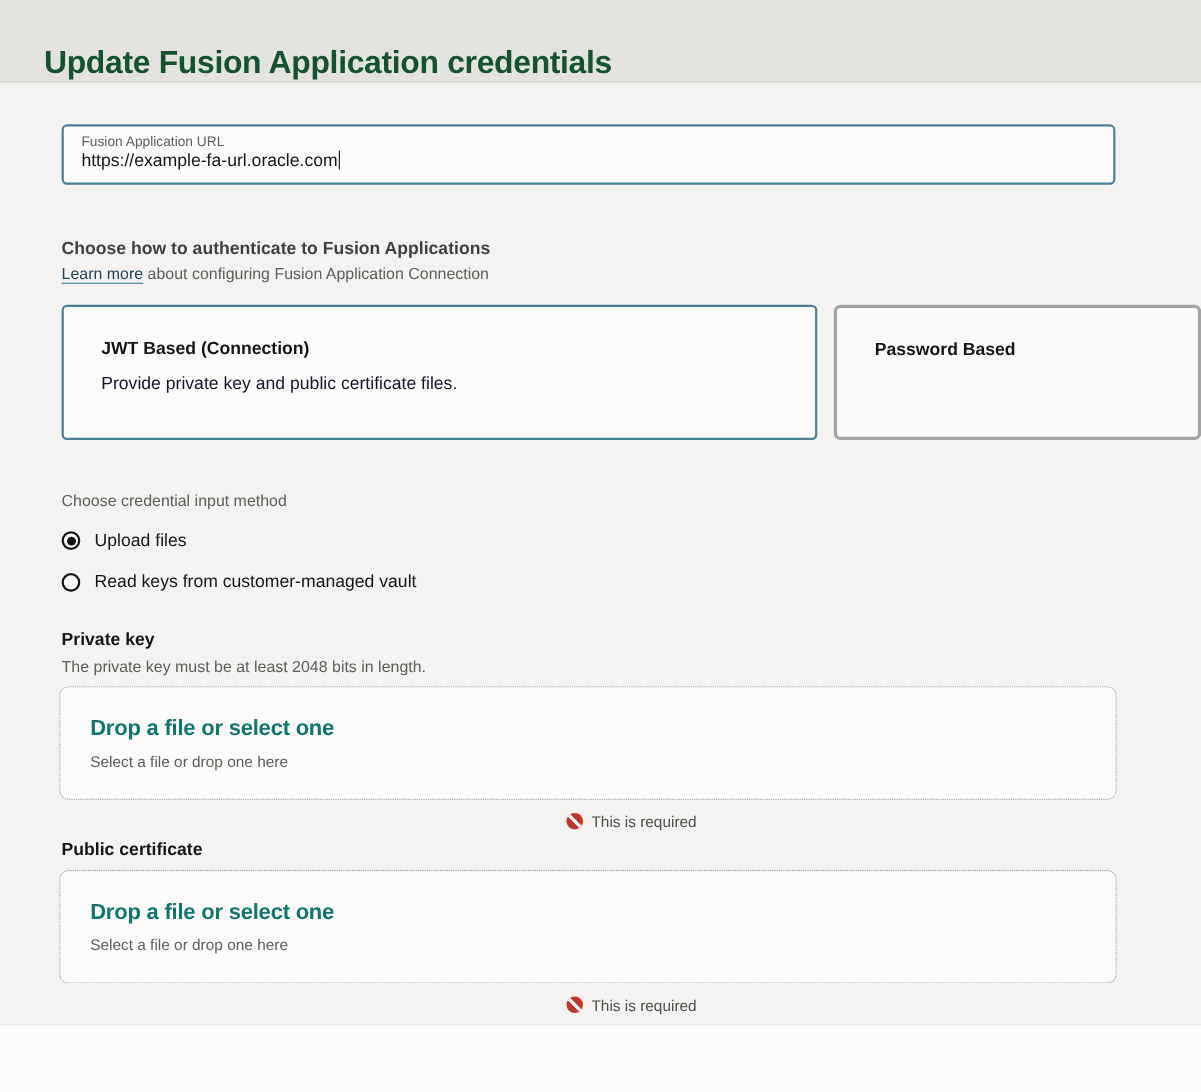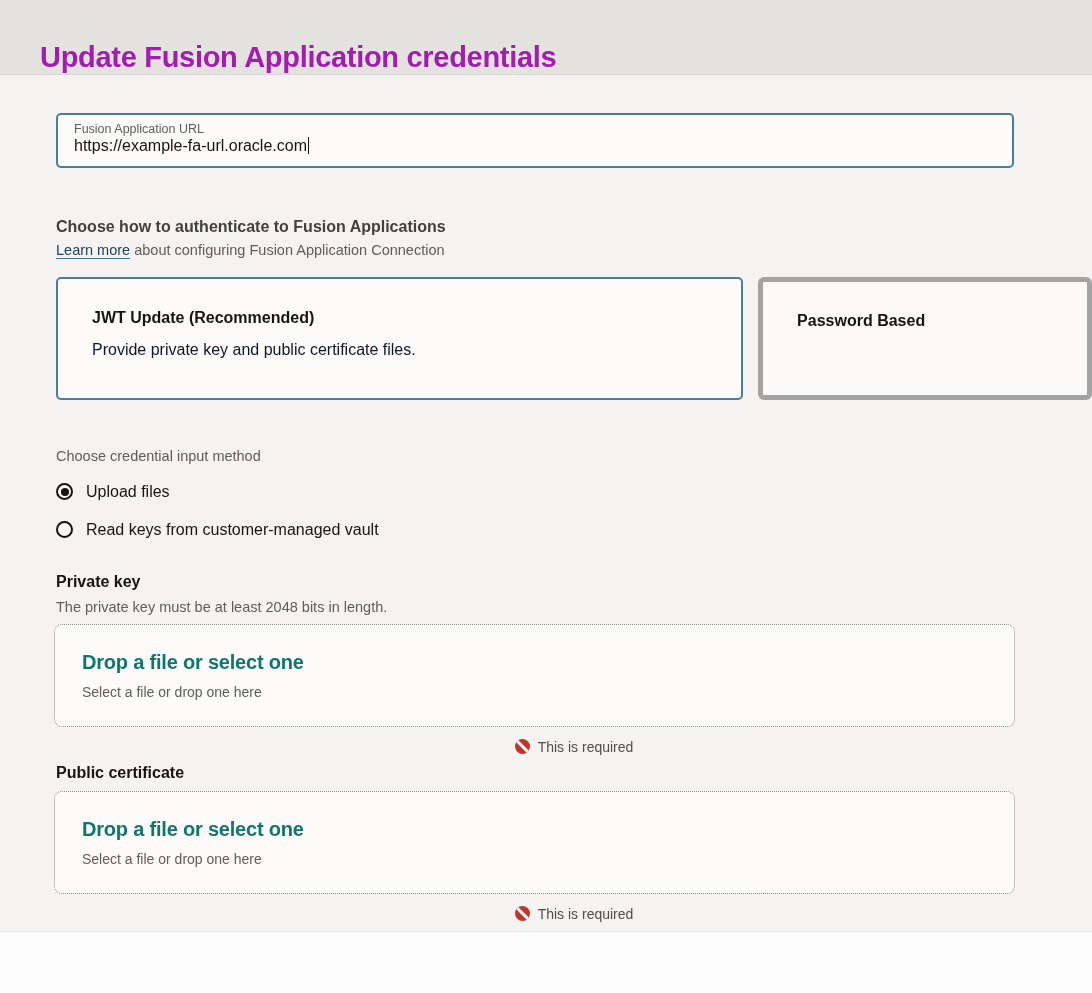--- a/index.html
+++ b/index.html
@@ -17,21 +17,21 @@
     background: #e4e2de;
     border-bottom: 1px solid #d8d6d2;
     display: flex;
     align-items: center;
     padding: 0 40px;
   }
   .page-header h1 {
     font-size: 29px;
     font-weight: 700;
     letter-spacing: -0.3px;
-    color: #a21caf;
+    color: #14532d;
     margin-top: 40px;
   }
 
   
   .content { padding: 0 0 0 56px; }
 
   
   .url-field {
     margin-top: 38px;
     width: 958px;
@@ -95,21 +95,21 @@
     cursor: pointer;
   }
   .auth-card.selected {
     width: 713px;
     background: #fcfbfa;
     border: 2px solid #4c7d96;
   }
   .auth-card.unselected {
     width: 345px;
     background: #fbfaf9;
-    border: 5px solid #a3a3a3;
+    border: 3px solid #a3a3a3;
     border-radius: 6px;
   }
   .auth-card .card-title {
     font-size: 16px;
     font-weight: 700;
     color: #161513;
   }
   .auth-card .card-desc {
     margin-top: 14px;
     font-size: 16px;
@@ -233,21 +233,21 @@
   <div class="url-field">
     <span class="float-label">Fusion Application URL</span>
     <span class="value-row"><span>https://example-fa-url.oracle.com</span><span class="caret"></span></span>
   </div>
 
   <h2 class="auth-heading">Choose how to authenticate to Fusion Applications</h2>
   <p class="learn-line"><a class="learn-link">Learn more</a><span> about configuring Fusion Application Connection</span></p>
 
   <div class="cards-row">
     <div class="auth-card selected">
-      <div class="card-title">JWT Update (Recommended)</div>
+      <div class="card-title">JWT Based (Connection)</div>
       <div class="card-desc">Provide private key and public certificate files.</div>
     </div>
     <div class="auth-card unselected">
       <div class="card-title">Password Based</div>
     </div>
   </div>
 
   <p class="method-label">Choose credential input method</p>
 
   <div class="radio-row">

